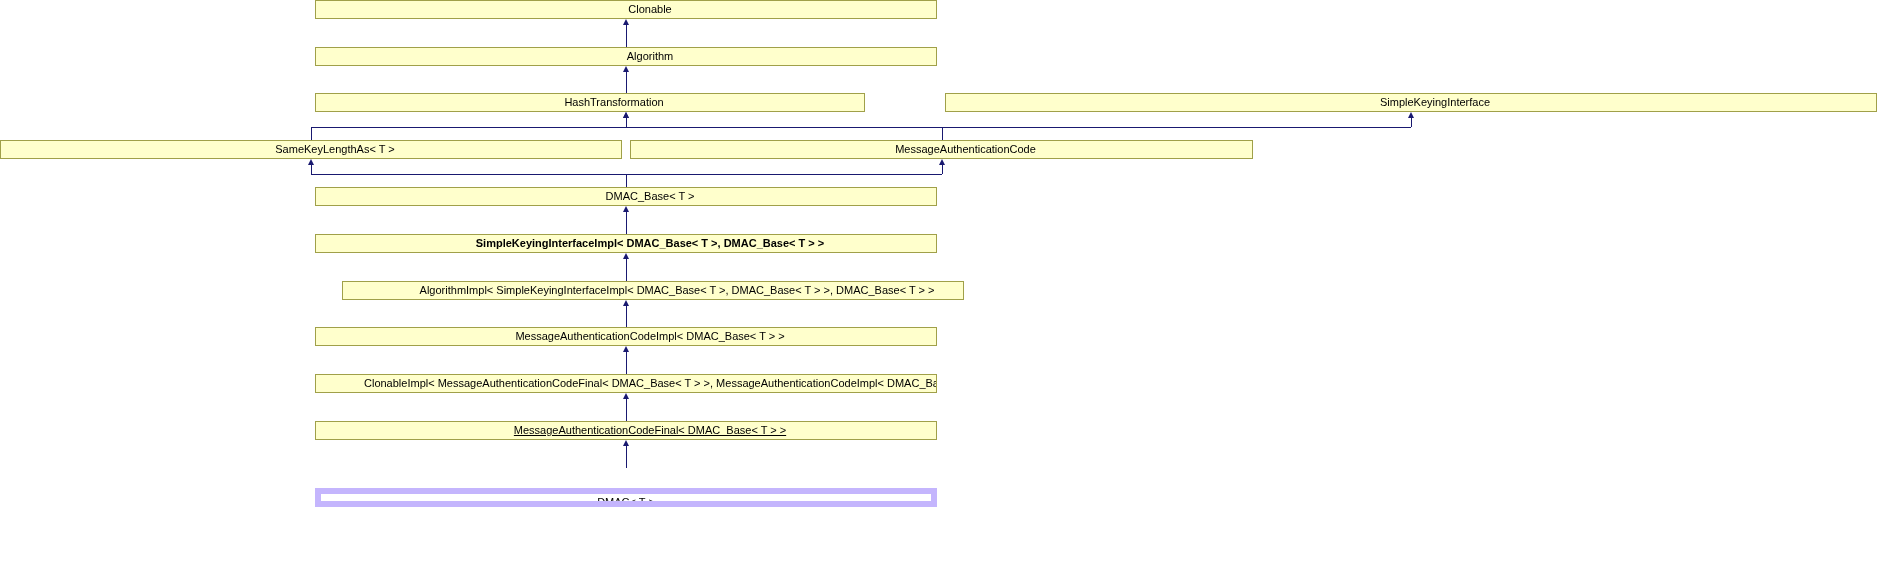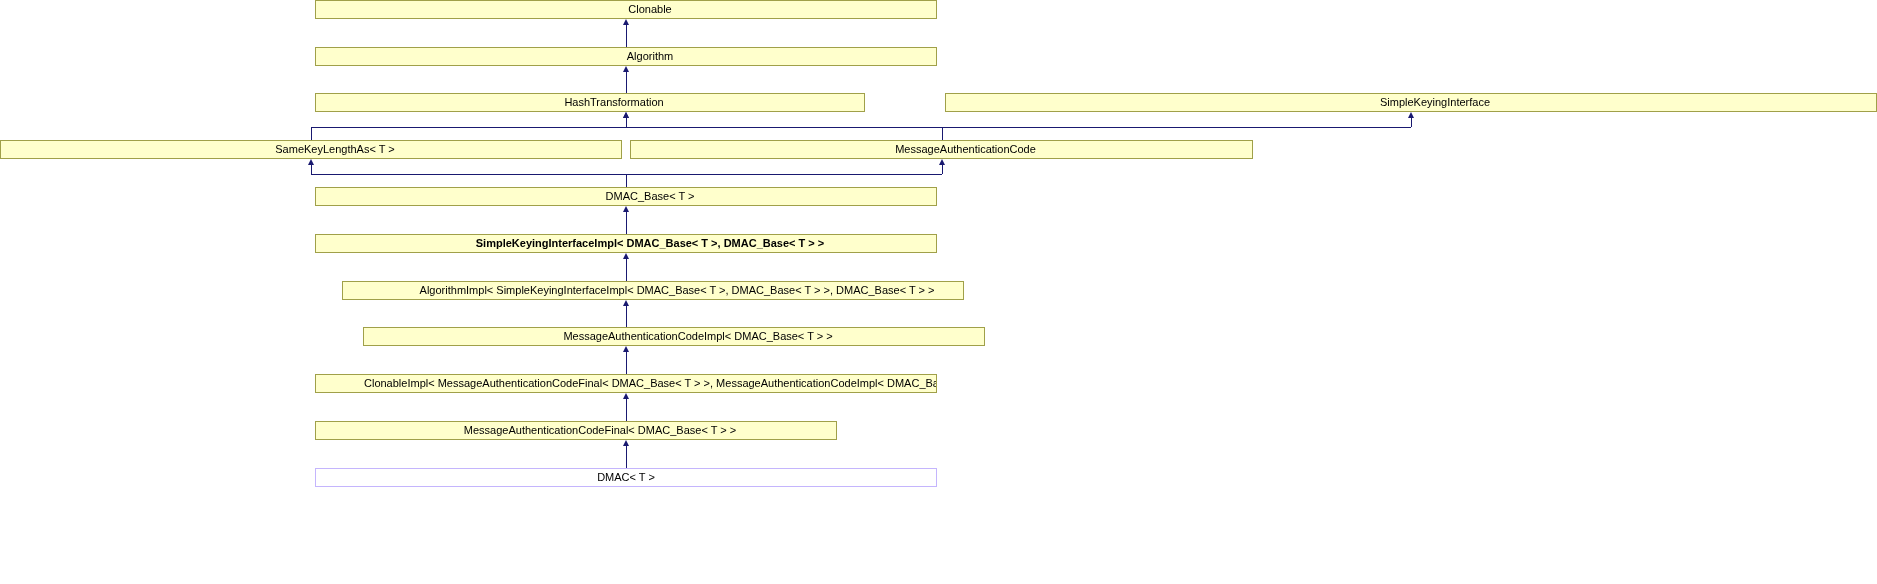--- a/index.html
+++ b/index.html
@@ -30,21 +30,22 @@
     overflow: hidden;
     letter-spacing: 0px;
   }
   .node.filled {
     background: #ffffcc;
     border: 1px solid #a0a049;
     padding-left: 48px;
   }
   .node.current {
     background: #ffffff;
-    border: 1px solid #c4b5fd;
+    border: 6px solid #c4b5fd;
+    margin-top: 20px;
   }
   
   .edge-v {
     position: absolute;
     width: 1px;
     background: #191970;
   }
   .edge-h {
     position: absolute;
     height: 1px;
@@ -104,18 +105,18 @@
   <div id="nodes-layer">
       <div class="node filled" style="left: 315px; top: 0px; width: 622px;">Clonable</div>
       <div class="node filled" style="left: 315px; top: 47px; width: 622px;">Algorithm</div>
       <div class="node filled" style="left: 315px; top: 93px; width: 550px;">HashTransformation</div>
       <div class="node filled" style="left: 945px; top: 93px; width: 932px; text-align: center;">SimpleKeyingInterface</div>
       <div class="node filled" style="left: 0px; top: 140px; width: 622px;">SameKeyLengthAs&lt; T &gt;</div>
       <div class="node filled" style="left: 630px; top: 140px; width: 623px;">MessageAuthenticationCode</div>
       <div class="node filled" style="left: 315px; top: 187px; width: 622px;">DMAC_Base&lt; T &gt;</div>
       <div class="node filled" style="left: 315px; top: 234px; width: 622px; font-weight: bold;">SimpleKeyingInterfaceImpl&lt; DMAC_Base&lt; T &gt;, DMAC_Base&lt; T &gt; &gt;</div>
       <div class="node filled" style="left: 315px; top: 281px; width: 622px; margin-left: 27px;">AlgorithmImpl&lt; SimpleKeyingInterfaceImpl&lt; DMAC_Base&lt; T &gt;, DMAC_Base&lt; T &gt; &gt;, DMAC_Base&lt; T &gt; &gt;</div>
-      <div class="node filled" style="left: 315px; top: 327px; width: 622px; margin-left: 48px;">MessageAuthenticationCodeImpl&lt; DMAC_Base&lt; T &gt; &gt;</div>
+      <div class="node filled" style="left: 315px; top: 327px; width: 622px;">MessageAuthenticationCodeImpl&lt; DMAC_Base&lt; T &gt; &gt;</div>
       <div class="node filled" style="left: 315px; top: 374px; width: 622px;">ClonableImpl&lt; MessageAuthenticationCodeFinal&lt; DMAC_Base&lt; T &gt; &gt;, MessageAuthenticationCodeImpl&lt; DMAC_Base&lt; T &gt; &gt; &gt;</div>
-      <div class="node filled" style="left: 315px; top: 421px; width: 522px;">MessageAuthenticationCodeFinal&lt; DMAC_Base&lt; T &gt; &gt;</div>
+      <div class="node filled" style="left: 315px; top: 421px; width: 622px; text-decoration: underline;">MessageAuthenticationCodeFinal&lt; DMAC_Base&lt; T &gt; &gt;</div>
       <div class="node current" style="left: 315px; top: 468px; width: 622px;">DMAC&lt; T &gt;</div>
     </div>
 </div>
 
 </body></html>

